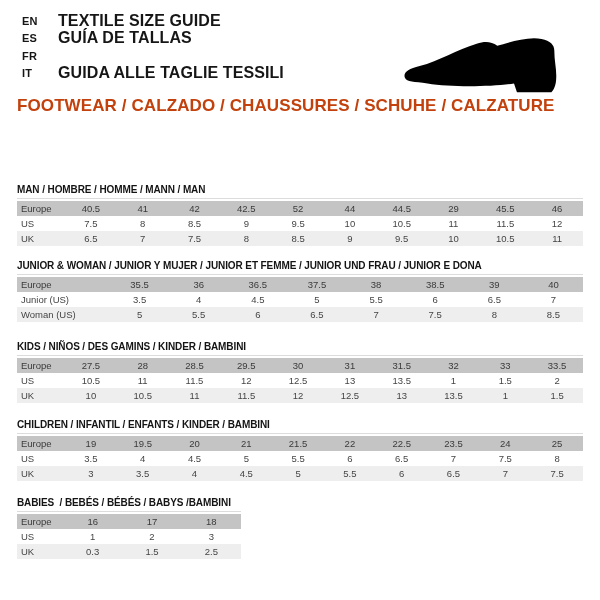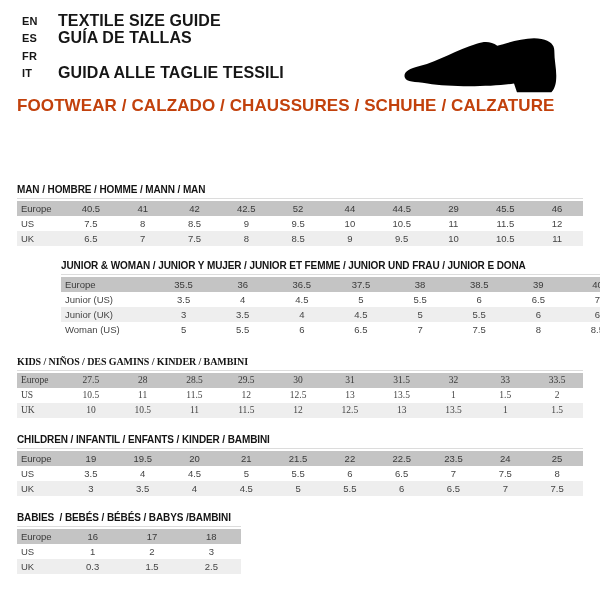--- a/index.html
+++ b/index.html
@@ -20,22 +20,22 @@
   .shoe-wrap svg { display: block; width: 100%; height: 100%; }
 
   .category-line {
     margin-top: 14px; font-weight: bold; font-size: 17px; letter-spacing: 0.1px; color: #c2410c;
     white-space: pre;
   }
 
   
   .size-section { margin-top: 16px; }
   .sec-man { margin-top: 68px; }
-  .sec-junior { margin-top: 14px; margin-left: 44px; }
-  .sec-kids { margin-top: 19px; font-family: Liberation Serif, serif; }
+  .sec-junior { margin-top: 14px; }
+  .sec-kids { margin-top: 19px; }
 
   .section-title {
     font-size: 10px; font-weight: bold; letter-spacing: -0.1px; color: #141414;
     white-space: pre; margin-bottom: 6px;
   }
 
   .tbl {
     border-collapse: collapse; table-layout: fixed; width: 566px;
     box-shadow: 0 -2px 0 0 #ffffff, 0 -3px 0 0 #dcdcdc;
   }
@@ -186,31 +186,20 @@
               <td class="val">3.5</td>
               <td class="val">4</td>
               <td class="val">4.5</td>
               <td class="val">5</td>
               <td class="val">5.5</td>
               <td class="val">6</td>
               <td class="val">6.5</td>
               <td class="val">7</td>
             </tr>
             <tr class="">
-              <td class="label">Junior (UK)</td>
-              <td class="val">3</td>
-              <td class="val">3.5</td>
-              <td class="val">4</td>
-              <td class="val">4.5</td>
-              <td class="val">5</td>
-              <td class="val">5.5</td>
-              <td class="val">6</td>
-              <td class="val">6</td>
-            </tr>
-            <tr class="">
               <td class="label">Woman (US)</td>
               <td class="val">5</td>
               <td class="val">5.5</td>
               <td class="val">6</td>
               <td class="val">6.5</td>
               <td class="val">7</td>
               <td class="val">7.5</td>
               <td class="val">8</td>
               <td class="val">8.5</td>
             </tr>

